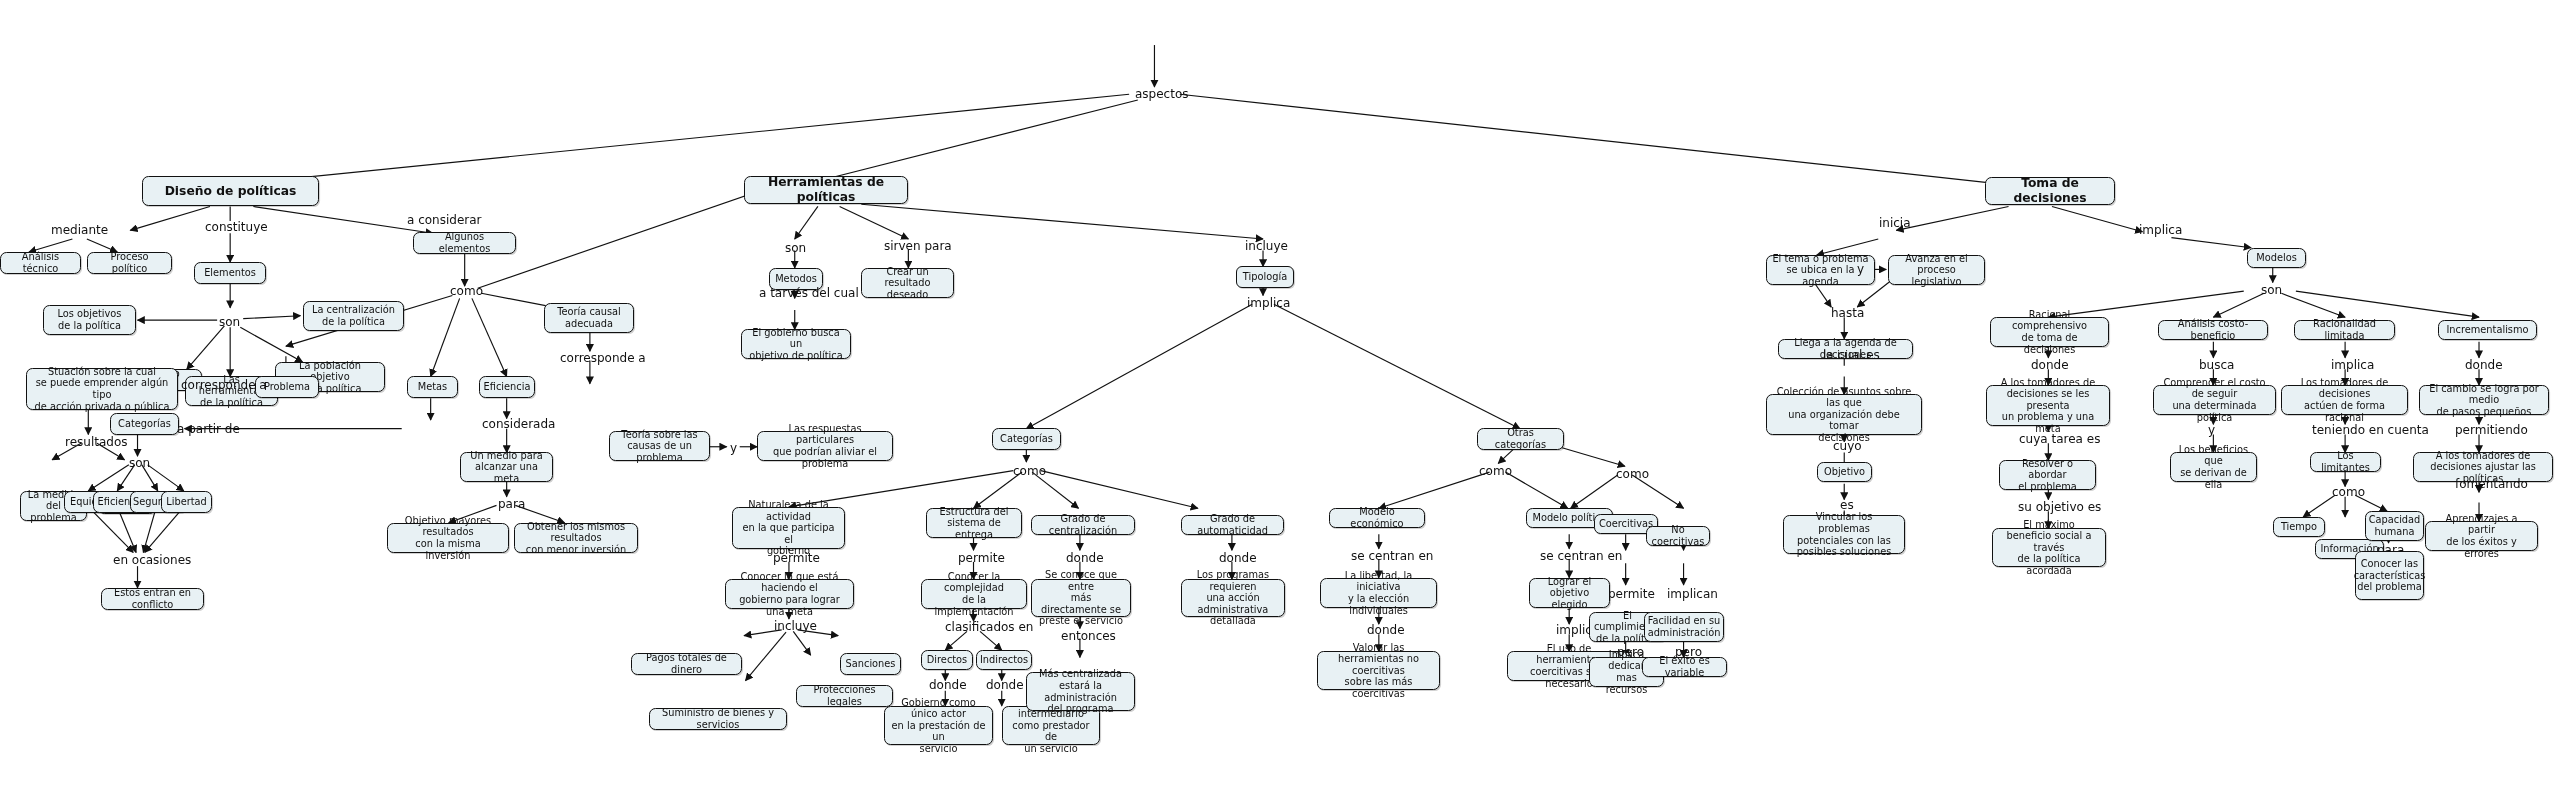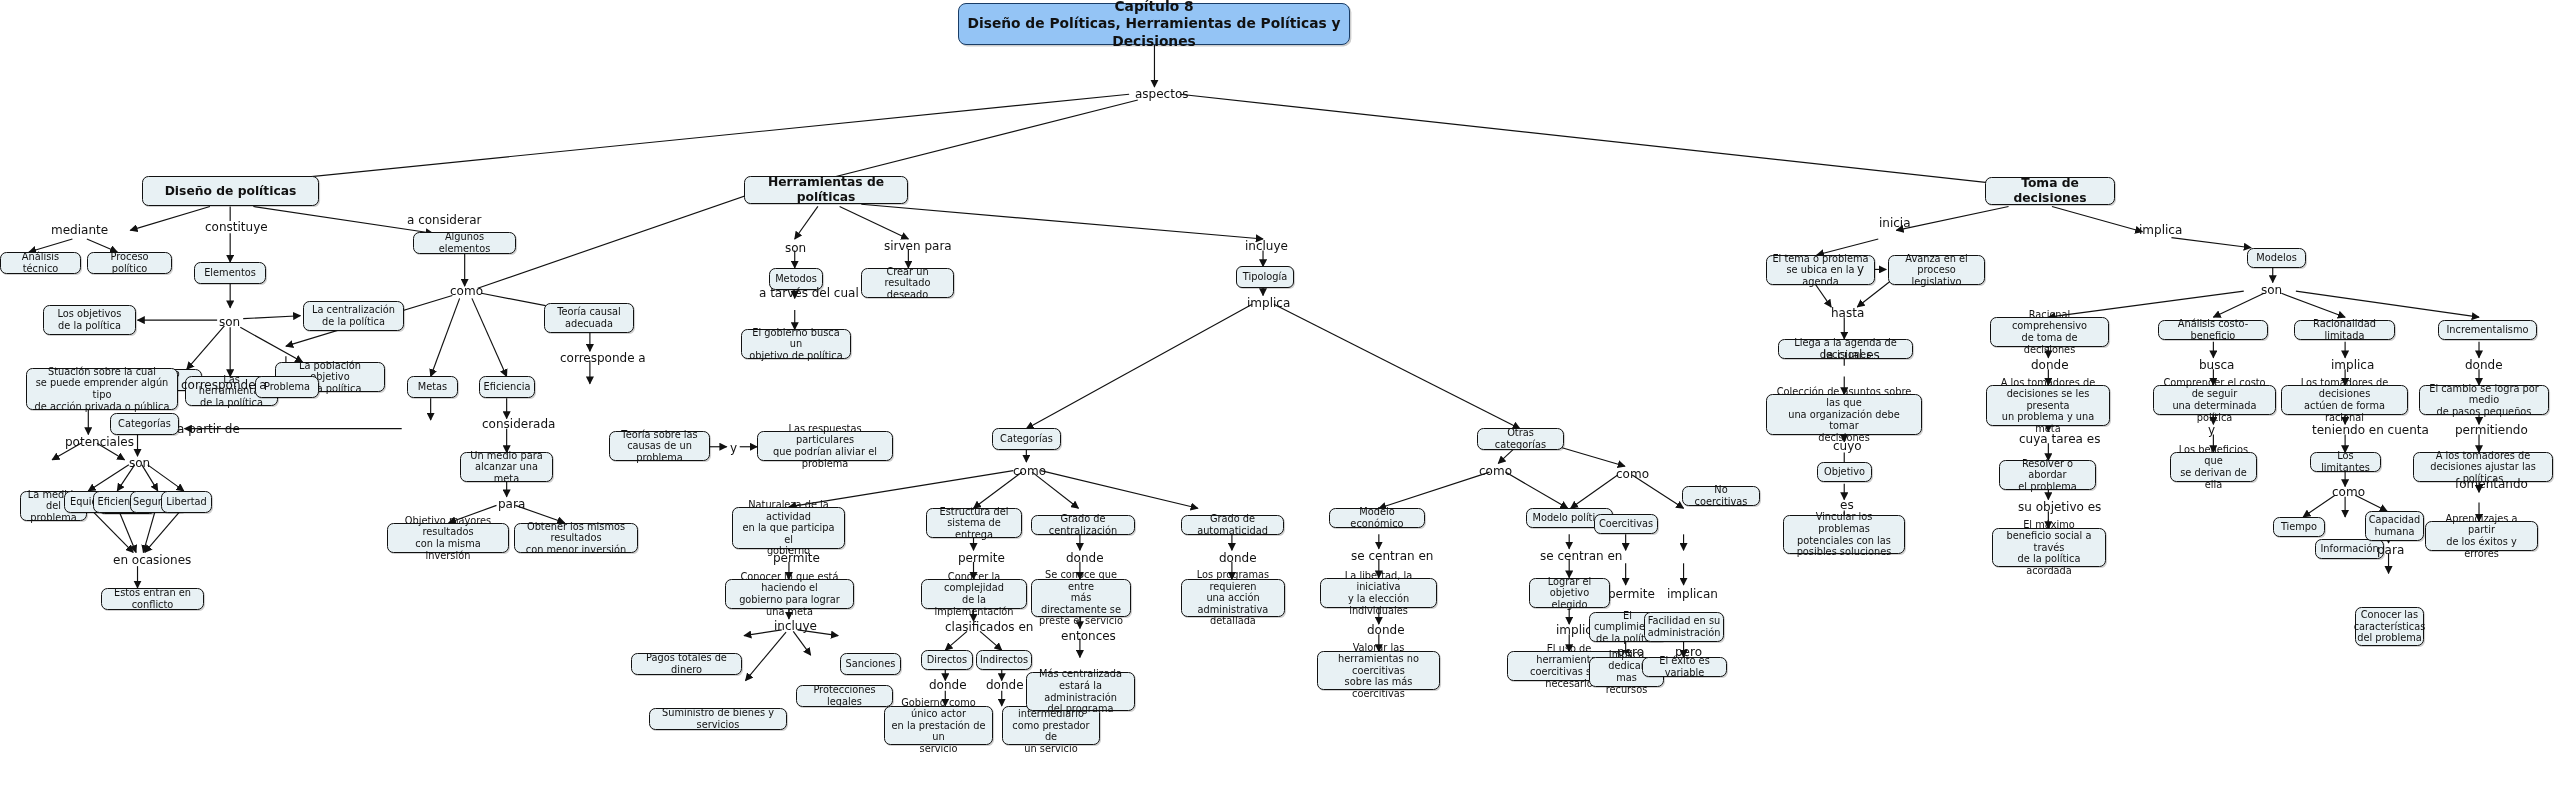--- a/index.html
+++ b/index.html
@@ -234,22 +234,20 @@
 
       <path d="M3425,472 L3425,494" marker-end="url(#ah)"></path>
       <path d="M3425,510 L3425,532" marker-end="url(#ah)"></path>
       <path d="M3425,564 L3425,586" marker-end="url(#ah)"></path>
       <path d="M3425,600 L3425,625" marker-end="url(#ah)"></path>
       <path d="M3425,658 L3425,680" marker-end="url(#ah)"></path>
       <path d="M3425,694 L3425,720" marker-end="url(#ah)"></path>
     </g>
   </svg>
 
-  <div class="node root" style="left:958px;top:2.9px;width:392px;height:42px;">Capítulo 8
-Diseño de Políticas, Herramientas de Políticas y Decisiones</div>
   <div class="link" style="left:1135px;top:88px;">aspectos</div>
 
   <div class="node major" style="left:142px;top:176px;width:177px;height:30px;">Diseño de políticas</div>
   <div class="link" style="left:51px;top:224px;">mediante</div>
   <div class="link" style="left:205px;top:221px;">constituye</div>
   <div class="link" style="left:407px;top:214px;">a considerar</div>
 
   <div class="node" style="left:0px;top:252px;width:81px;height:22px;">Análisis técnico</div>
   <div class="node" style="left:87px;top:252px;width:85px;height:22px;">Proceso político</div>
 
@@ -267,21 +265,21 @@
 de la política</div>
 
   <div class="node" style="left:413px;top:232px;width:103px;height:22px;">Algunos elementos</div>
   <div class="link" style="left:450px;top:285px;">como</div>
 
   <div class="node" style="left:255px;top:376px;width:64px;height:22px;">Problema</div>
   <div class="link" style="left:181px;top:379px;">corresponde a</div>
   <div class="node" style="left:26px;top:368px;width:152px;height:42px;">Stuación sobre la cual
 se puede emprender algún tipo
 de acción privada o pública</div>
-  <div class="link" style="left:65px;top:436px;">potenciales</div>
+  <div class="link" style="left:65px;top:436px;">resultados</div>
   <div class="node" style="left:20px;top:491px;width:67px;height:30px;">La medida
 del problema</div>
   <div class="node" style="left:98px;top:492px;width:58px;height:22px;">Afectados</div>
 
   <div class="node" style="left:407px;top:376px;width:51px;height:22px;">Metas</div>
   <div class="link" style="left:177px;top:423px;">a partir de</div>
 
   <div class="node" style="left:110px;top:413px;width:69px;height:22px;">Categorías</div>
   <div class="link" style="left:129px;top:457px;">son</div>
   <div class="node" style="left:64px;top:491px;width:52px;height:22px;">Equidad</div>
@@ -395,21 +393,21 @@
 coercitivas si es necesario</div>
 
   <div class="node" style="left:1594px;top:514px;width:64px;height:20px;">Coercitivas</div>
   <div class="link" style="left:1608px;top:588px;">permite</div>
   <div class="node" style="left:1589px;top:612px;width:77px;height:30px;">El cumplimiento
 de la política</div>
   <div class="link" style="left:1617px;top:646px;">pero</div>
   <div class="node" style="left:1589px;top:657px;width:75px;height:30px;">Implica dedicar
 mas recursos</div>
 
-  <div class="node" style="left:1646px;top:486px;width:78px;height:20px;margin-left:36px;">No coercitivas</div>
+  <div class="node" style="left:1646px;top:526px;width:64px;height:20px;">No coercitivas</div>
   <div class="link" style="left:1667px;top:588px;">implican</div>
   <div class="node" style="left:1644px;top:612px;width:80px;height:30px;">Facilidad en su
 administración</div>
   <div class="link" style="left:1675px;top:646px;">pero</div>
   <div class="node" style="left:1642px;top:657px;width:85px;height:20px;">El éxito es variable</div>
 
   <div class="node major" style="left:1985px;top:177px;width:130px;height:27.5px;">Toma de decisiones</div>
   <div class="link" style="left:1879px;top:217px;">inicia</div>
   <div class="link" style="left:2139px;top:224px;">implica</div>
 
@@ -461,21 +459,21 @@
   <div class="node" style="left:2281px;top:385px;width:127px;height:30px;">Los tomadores de decisiones
 actúen de forma racional</div>
   <div class="link" style="left:2312px;top:424px;">teniendo en cuenta</div>
   <div class="node" style="left:2310px;top:452px;width:71px;height:20px;">Los limitantes</div>
   <div class="link" style="left:2332px;top:486px;">como</div>
   <div class="node" style="left:2273px;top:517px;width:52px;height:20px;">Tiempo</div>
   <div class="node" style="left:2315px;top:539px;width:69px;height:20px;">Información</div>
   <div class="node" style="left:2365px;top:511px;width:59px;height:30px;">Capacidad
 humana</div>
   <div class="link" style="left:2377px;top:544px;">para</div>
-  <div class="node" style="left:2355px;top:607px;width:69px;height:39px;">Conocer las
+  <div class="node" style="left:2355px;top:551px;width:69px;height:49px;">Conocer las
 características
 del problema</div>
 
   <div class="node" style="left:2438px;top:320px;width:99px;height:20px;">Incrementalismo</div>
   <div class="link" style="left:2465px;top:359px;">donde</div>
   <div class="node" style="left:2419px;top:385px;width:130px;height:30px;">El cambio se logra por medio
 de pasos pequeños</div>
   <div class="link" style="left:2455px;top:424px;">permitiendo</div>
   <div class="node" style="left:2413px;top:452px;width:140px;height:30px;">A los tomadores de
 decisiones ajustar las políticas</div>

